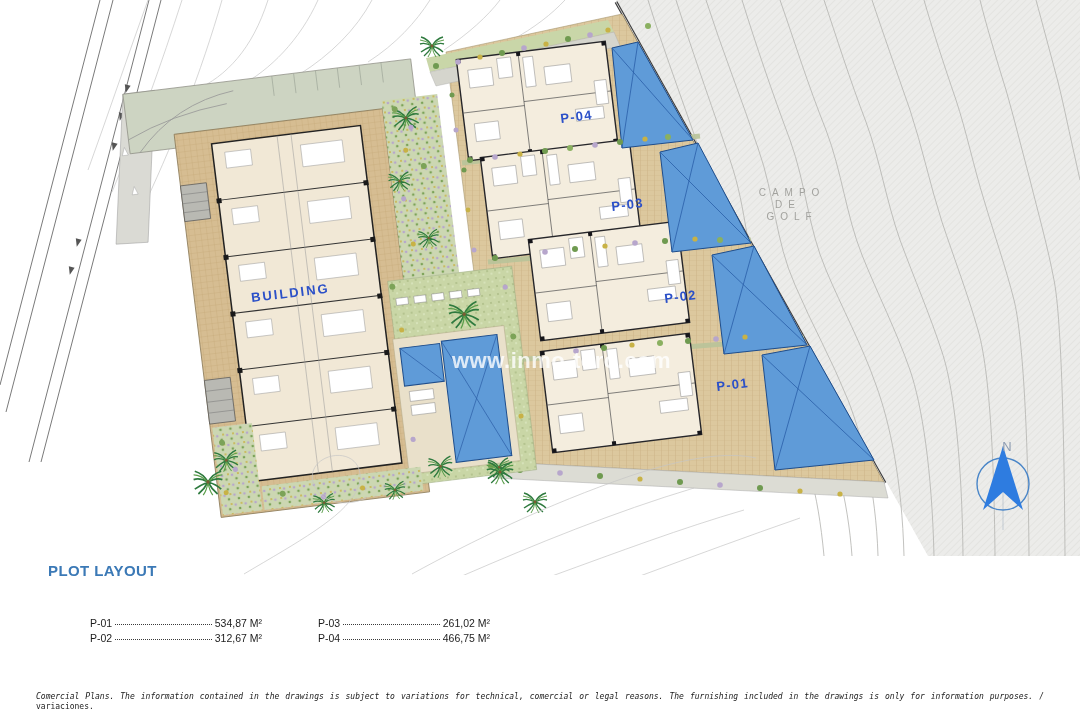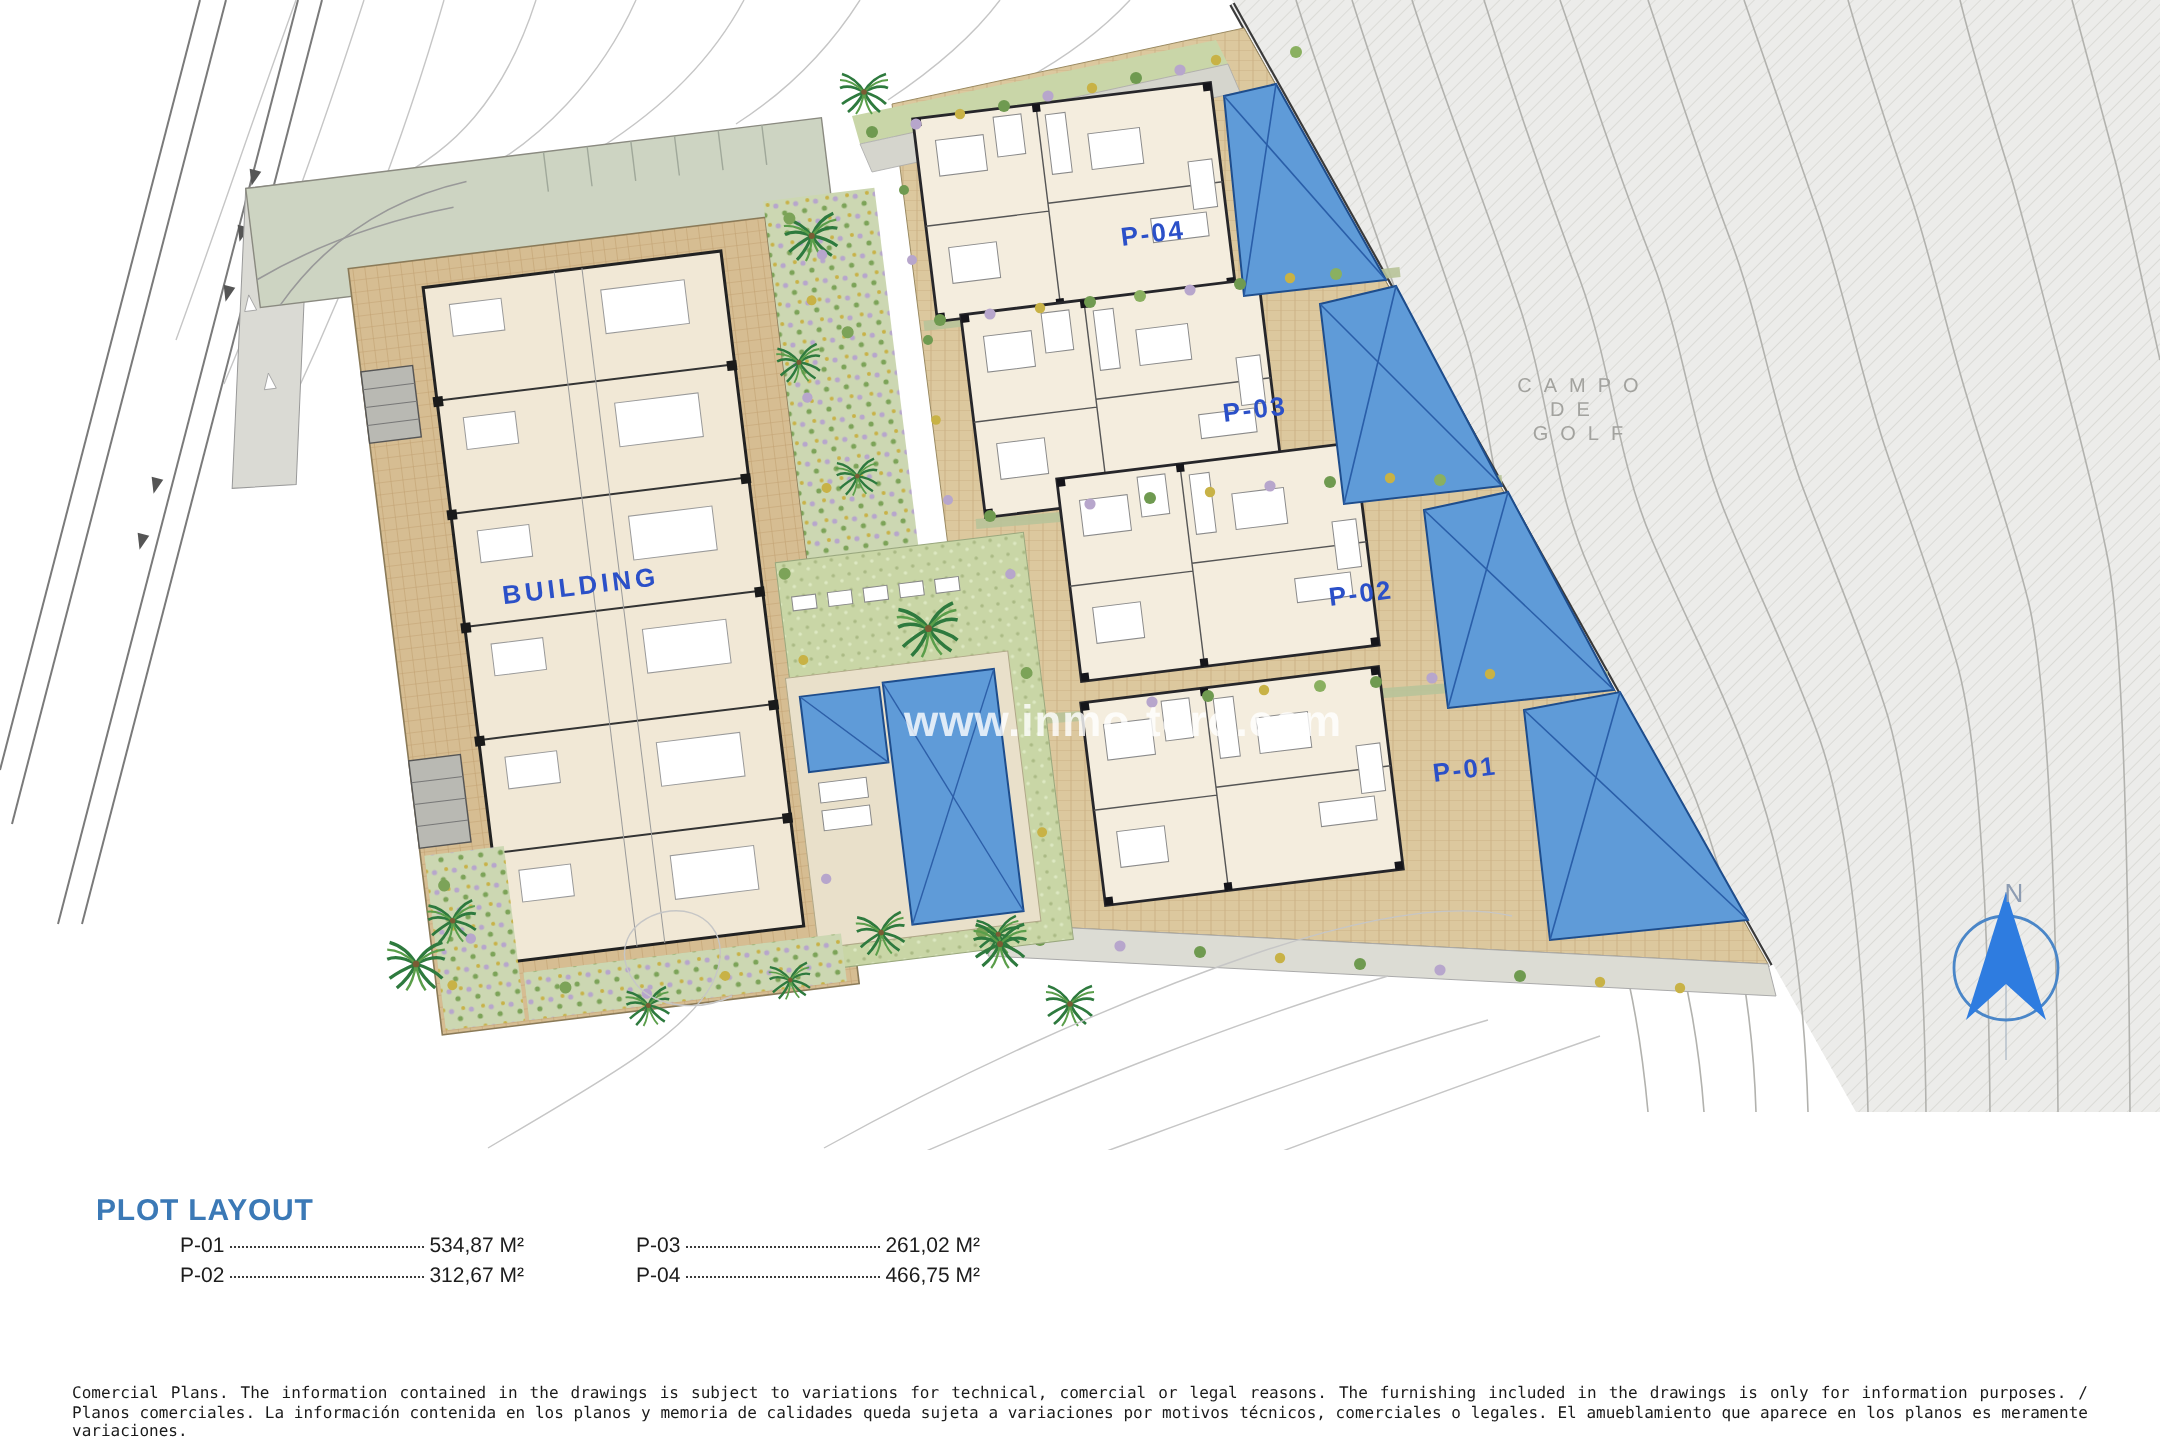--- a/index.html
+++ b/index.html
@@ -1,28 +1,28 @@
 <!DOCTYPE html>
 <html><head>
 <meta charset="utf-8">
 <style>
   html,body{margin:0;padding:0;background:#fff;}
   .page{position:relative;width:1080px;height:720px;background:#fff;overflow:hidden;
         font-family:"Liberation Sans",sans-serif;}
   .plan-svg{position:absolute;left:0;top:0;}
-  .legend{position:absolute;left:48px;top:596px;}
+  .legend{position:absolute;left:48px;top:561px;}
   .legend-title{font-size:15px;font-weight:bold;color:#3b79b6;letter-spacing:.4px;line-height:19px;}
   .entries{position:absolute;left:90px;top:617px;display:grid;
            grid-template-columns:172px 172px;column-gap:56px;row-gap:3px;
            font-size:10.5px;color:#1c1c1c;width:400px;}
   .entry{display:flex;align-items:baseline;}
   .entry .leader{flex:1;border-bottom:1.6px dotted #3a3a3a;margin:0 3px;transform:translateY(-2px);}
   .disclaimer{position:absolute;left:36px;top:692px;width:1008px;
               font-family:"DejaVu Sans Mono",monospace;font-size:8px;line-height:9.5px;color:#1a1a1a;}
-  .just{text-align:justify;text-align-last:justify;}
+  .just{text-align:justify;text-align-last:justify;font-style:italic;}
   svg text{font-family:"Liberation Sans",sans-serif;}
   .plot-label{font-size:13px;font-weight:bold;fill:#2b50c8;letter-spacing:1.2px;}
   .bld-label{font-size:13px;font-weight:bold;fill:#2b50c8;letter-spacing:2px;}
   .golf-label{font-size:10px;fill:#a2a29e;letter-spacing:6px;}
   .wmark{font-size:22px;font-weight:bold;fill:rgba(255,255,255,.8);letter-spacing:.5px;}
   .north-n{font-size:13px;fill:#8d9cb2;}
 </style>
 </head>
 <body>
 
@@ -430,17 +430,16 @@
   </div>
   <div class="entry">
     <span>P-04</span>
     <span class="leader"></span>
     <span>466,75 M²</span>
   </div>
 </div>
 
 <div class="disclaimer">
   <div class="just">Comercial Plans. The information contained in the drawings is subject to variations for technical, comercial or legal reasons. The furnishing included in the drawings is only for information purposes. /</div>
-  <div class="just">Planos comerciales. La información contenida en los planos y memoria de calidades queda sujeta a variaciones por motivos técnicos, comerciales o legales. El amueblamiento que aparece en los planos es meramente</div>
   <div>variaciones.</div>
 </div>
 
 </div>
 
 </body></html>

